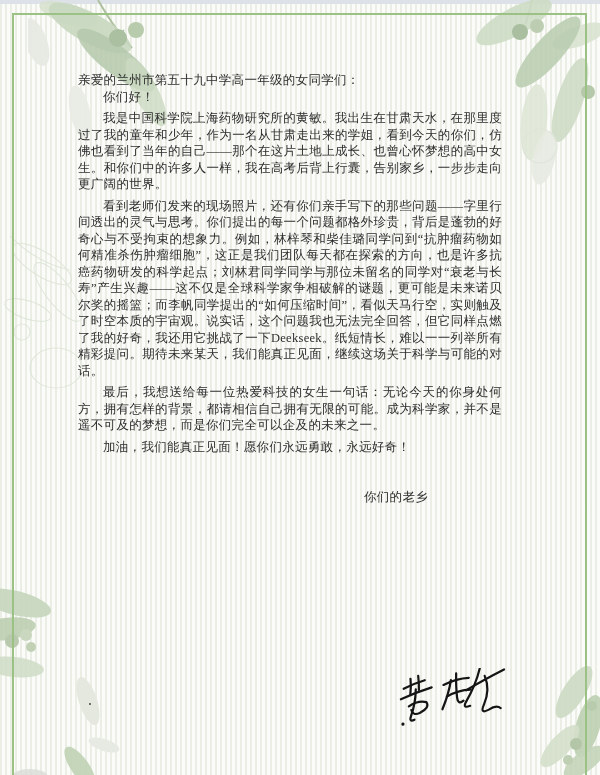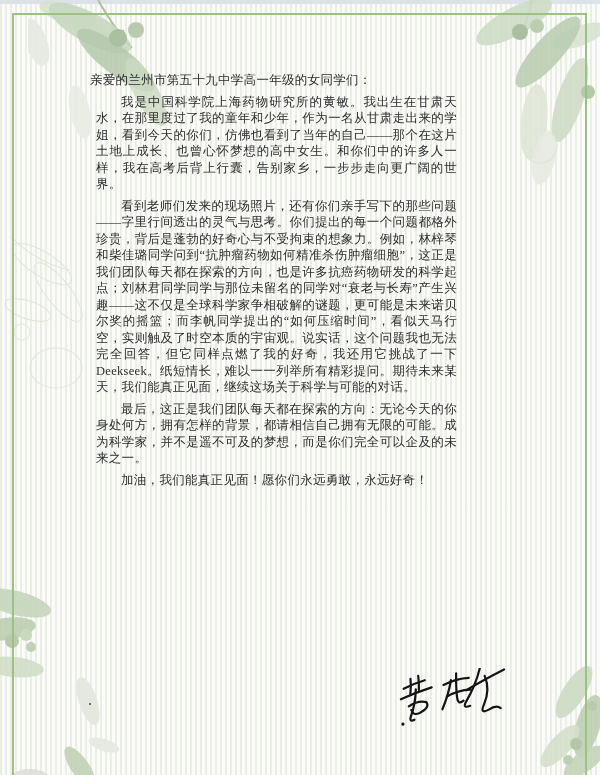--- a/index.html
+++ b/index.html
@@ -11,25 +11,25 @@
       rgba(255,255,255,0) 2px, rgba(255,255,255,0) 5px);
     font-family:"Liberation Serif","DejaVu Serif",serif;
   }
   .top-bar { position:absolute; top:0; left:0; width:600px; height:4px; }
   .frame {
     position:absolute; left:12px; top:13px; width:575px; height:800px;
     border-width:2px; border-style:solid; border-bottom:none; box-sizing:border-box;
   }
   .deco { position:absolute; pointer-events:none; }
   .content {
-    position:absolute; left:90px; top:72px; width:367px;
+    position:absolute; left:78px; top:72px; width:424px;
     font-size:12.5px; line-height:16.5px; letter-spacing:0.3px;
     text-align:justify; color:#2d2d2d;
   }
-  .content p { margin:5px 0 0 6px; text-indent:2em; }
+  .content p { margin:5px 0 0 0; text-indent:2em; }
   .salutation { text-indent:0; }
   .signoff { text-align:right; padding-right:74px; margin-top:34px; }
   .signature { position:absolute; left:391px; top:668px; }
   .stray-dot { position:absolute; left:89px; top:703px; width:2px; height:2px;
     border-radius:50%; background:#4a4a4a; }
 </style>
 </head>
 <body>
 
 <div class="page">
@@ -94,24 +94,26 @@
     <ellipse cx="66" cy="98" rx="24" ry="10" transform="rotate(-36 66 98)" fill="#c3d4b8" opacity="0.9"></ellipse>
     <circle cx="74" cy="42" r="5" fill="#b9cbad"></circle>
     <circle cx="58" cy="80" r="6" fill="#b3c6a7"></circle>
     <circle cx="50" cy="96" r="5" fill="#becfb3"></circle>
   </svg>
 
   <div class="frame" style="border-color:#9cc184"></div>
 
   <div class="content">
     <div class="salutation">亲爱的兰州市第五十九中学高一年级的女同学们：</div>
+    <div style="text-indent:2em">你们好！</div>
     <p>我是中国科学院上海药物研究所的黄敏。我出生在甘肃天水，在那里度过了我的童年和少年，作为一名从甘肃走出来的学姐，看到今天的你们，仿佛也看到了当年的自己——那个在这片土地上成长、也曾心怀梦想的高中女生。和你们中的许多人一样，我在高考后背上行囊，告别家乡，一步步走向更广阔的世界。</p>
     <p>看到老师们发来的现场照片，还有你们亲手写下的那些问题——字里行间透出的灵气与思考。你们提出的每一个问题都格外珍贵，背后是蓬勃的好奇心与不受拘束的想象力。例如，林梓琴和柴佳璐同学问到“抗肿瘤药物如何精准杀伤肿瘤细胞”，这正是我们团队每天都在探索的方向，也是许多抗癌药物研发的科学起点；刘林君同学同学与那位未留名的同学对“衰老与长寿”产生兴趣——这不仅是全球科学家争相破解的谜题，更可能是未来诺贝尔奖的摇篮；而李帆同学提出的“如何压缩时间”，看似天马行空，实则触及了时空本质的宇宙观。说实话，这个问题我也无法完全回答，但它同样点燃了我的好奇，我还用它挑战了一下Deekseek。纸短情长，难以一一列举所有精彩提问。期待未来某天，我们能真正见面，继续这场关于科学与可能的对话。</p>
-    <p>最后，这正是我们团队每天都在探索的方向：无论今天的你身处何方，拥有怎样的背景，都请相信自己拥有无限的可能。成为科学家，并不是遥不可及的梦想，而是你们完全可以企及的未来之一。</p>
+    <p>最后，我想送给每一位热爱科技的女生一句话：无论今天的你身处何方，拥有怎样的背景，都请相信自己拥有无限的可能。成为科学家，并不是遥不可及的梦想，而是你们完全可以企及的未来之一。</p>
     <p>加油，我们能真正见面！愿你们永远勇敢，永远好奇！</p>
+    <div class="signoff">你们的老乡</div>
   </div>
 
   <svg class="signature" width="122" height="58" viewBox="0 0 122 58" role="img" aria-label="黄敏">
     <g transform="rotate(-7 61 29)" fill="none" stroke="#151515" stroke-width="2.2" stroke-linecap="round">
       <path d="M14,15 Q24,11 36,9"></path>
       <path d="M22,6 Q22,13 20,21"></path>
       <path d="M30,4 Q30,11 29,18"></path>
       <path d="M10,25 Q26,20 42,17"></path>
       <path d="M26,17 Q24,31 18,43 Q15,49 21,47"></path>
       <path d="M17,33 Q27,28 35,31 Q38,37 27,41 Q20,43 19,37"></path>

